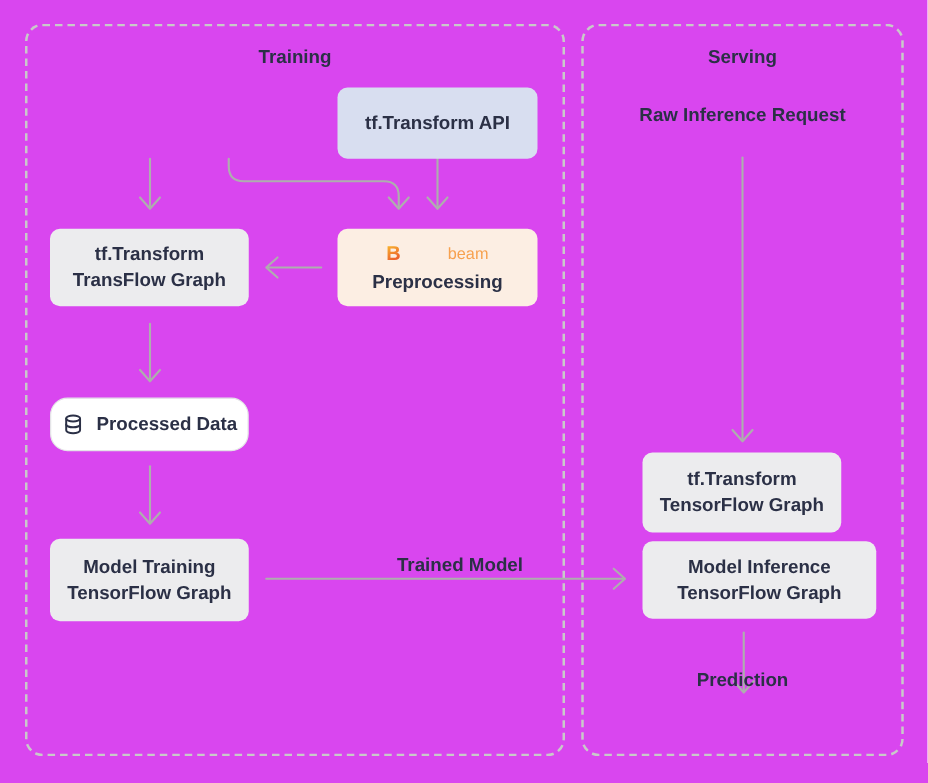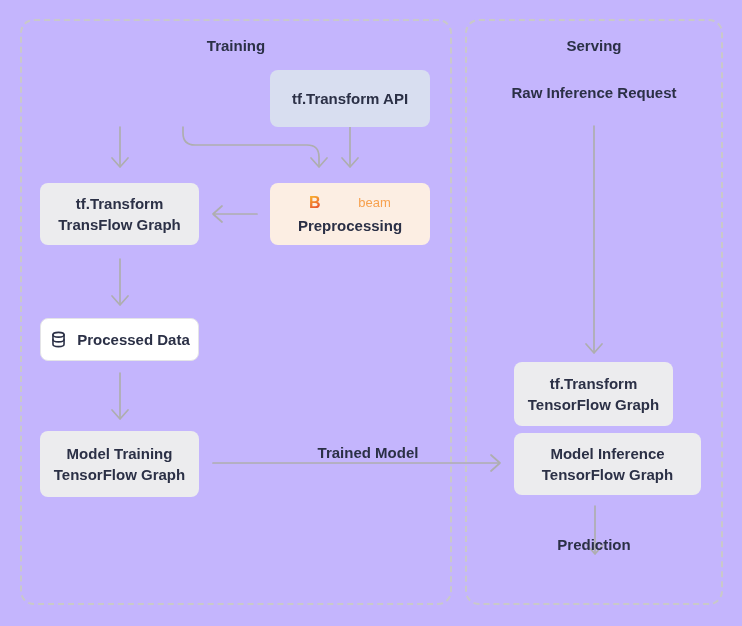--- a/index.html
+++ b/index.html
@@ -3,21 +3,21 @@
 <meta charset="utf-8">
 <style>
   * { margin: 0; padding: 0; box-sizing: border-box; }
   html, body { background: #ffffff; }
   body { font-family: "Liberation Sans", sans-serif; }
 
   .canvas {
     position: relative;
     width: 742px;
     height: 626px;
-    background: #c4b5fd;
+    background: #d946ef;
     overflow: hidden;
     color: #2b3046;
   }
 
   .panel {
     position: absolute;
     border: 2px dashed #c9c9c9;
     border-radius: 14px;
     background: transparent;
   }
@@ -151,21 +151,21 @@
             <stop offset="1" stop-color="#e9512d"></stop>
           </linearGradient>
         </defs>
         <text x="0" y="14" font-family="Liberation Sans, sans-serif" font-weight="bold" font-size="16" fill="url(#beamg)">B</text>
       </svg>
       <span class="beam-word">beam</span>
     </div>
     <span>Preprocessing</span>
   </div>
 
-  <div class="node node-white" style="left: 40px; top: 318px; width: 159px; height: 43px;">
+  <div class="node node-white" style="left: 40px; top: 318px; width: 159px; height: 43px; border-radius: 14px;">
     <div class="node-row">
       <span class="db-icon">
         <svg width="19" height="19" viewBox="0 0 24 24" fill="none" stroke="#2b3046" stroke-width="2" stroke-linecap="round" stroke-linejoin="round">
           <path d="M5 6 a7 3 0 0 1 14 0 v12 a7 3 0 0 1 -14 0 z"></path>
           <path d="M5 12 a7 3 0 0 0 14 0"></path>
           <path d="M5 6 a7 3 0 0 0 14 0"></path>
         </svg>
       </span>
       <span>Processed Data</span>
     </div>

